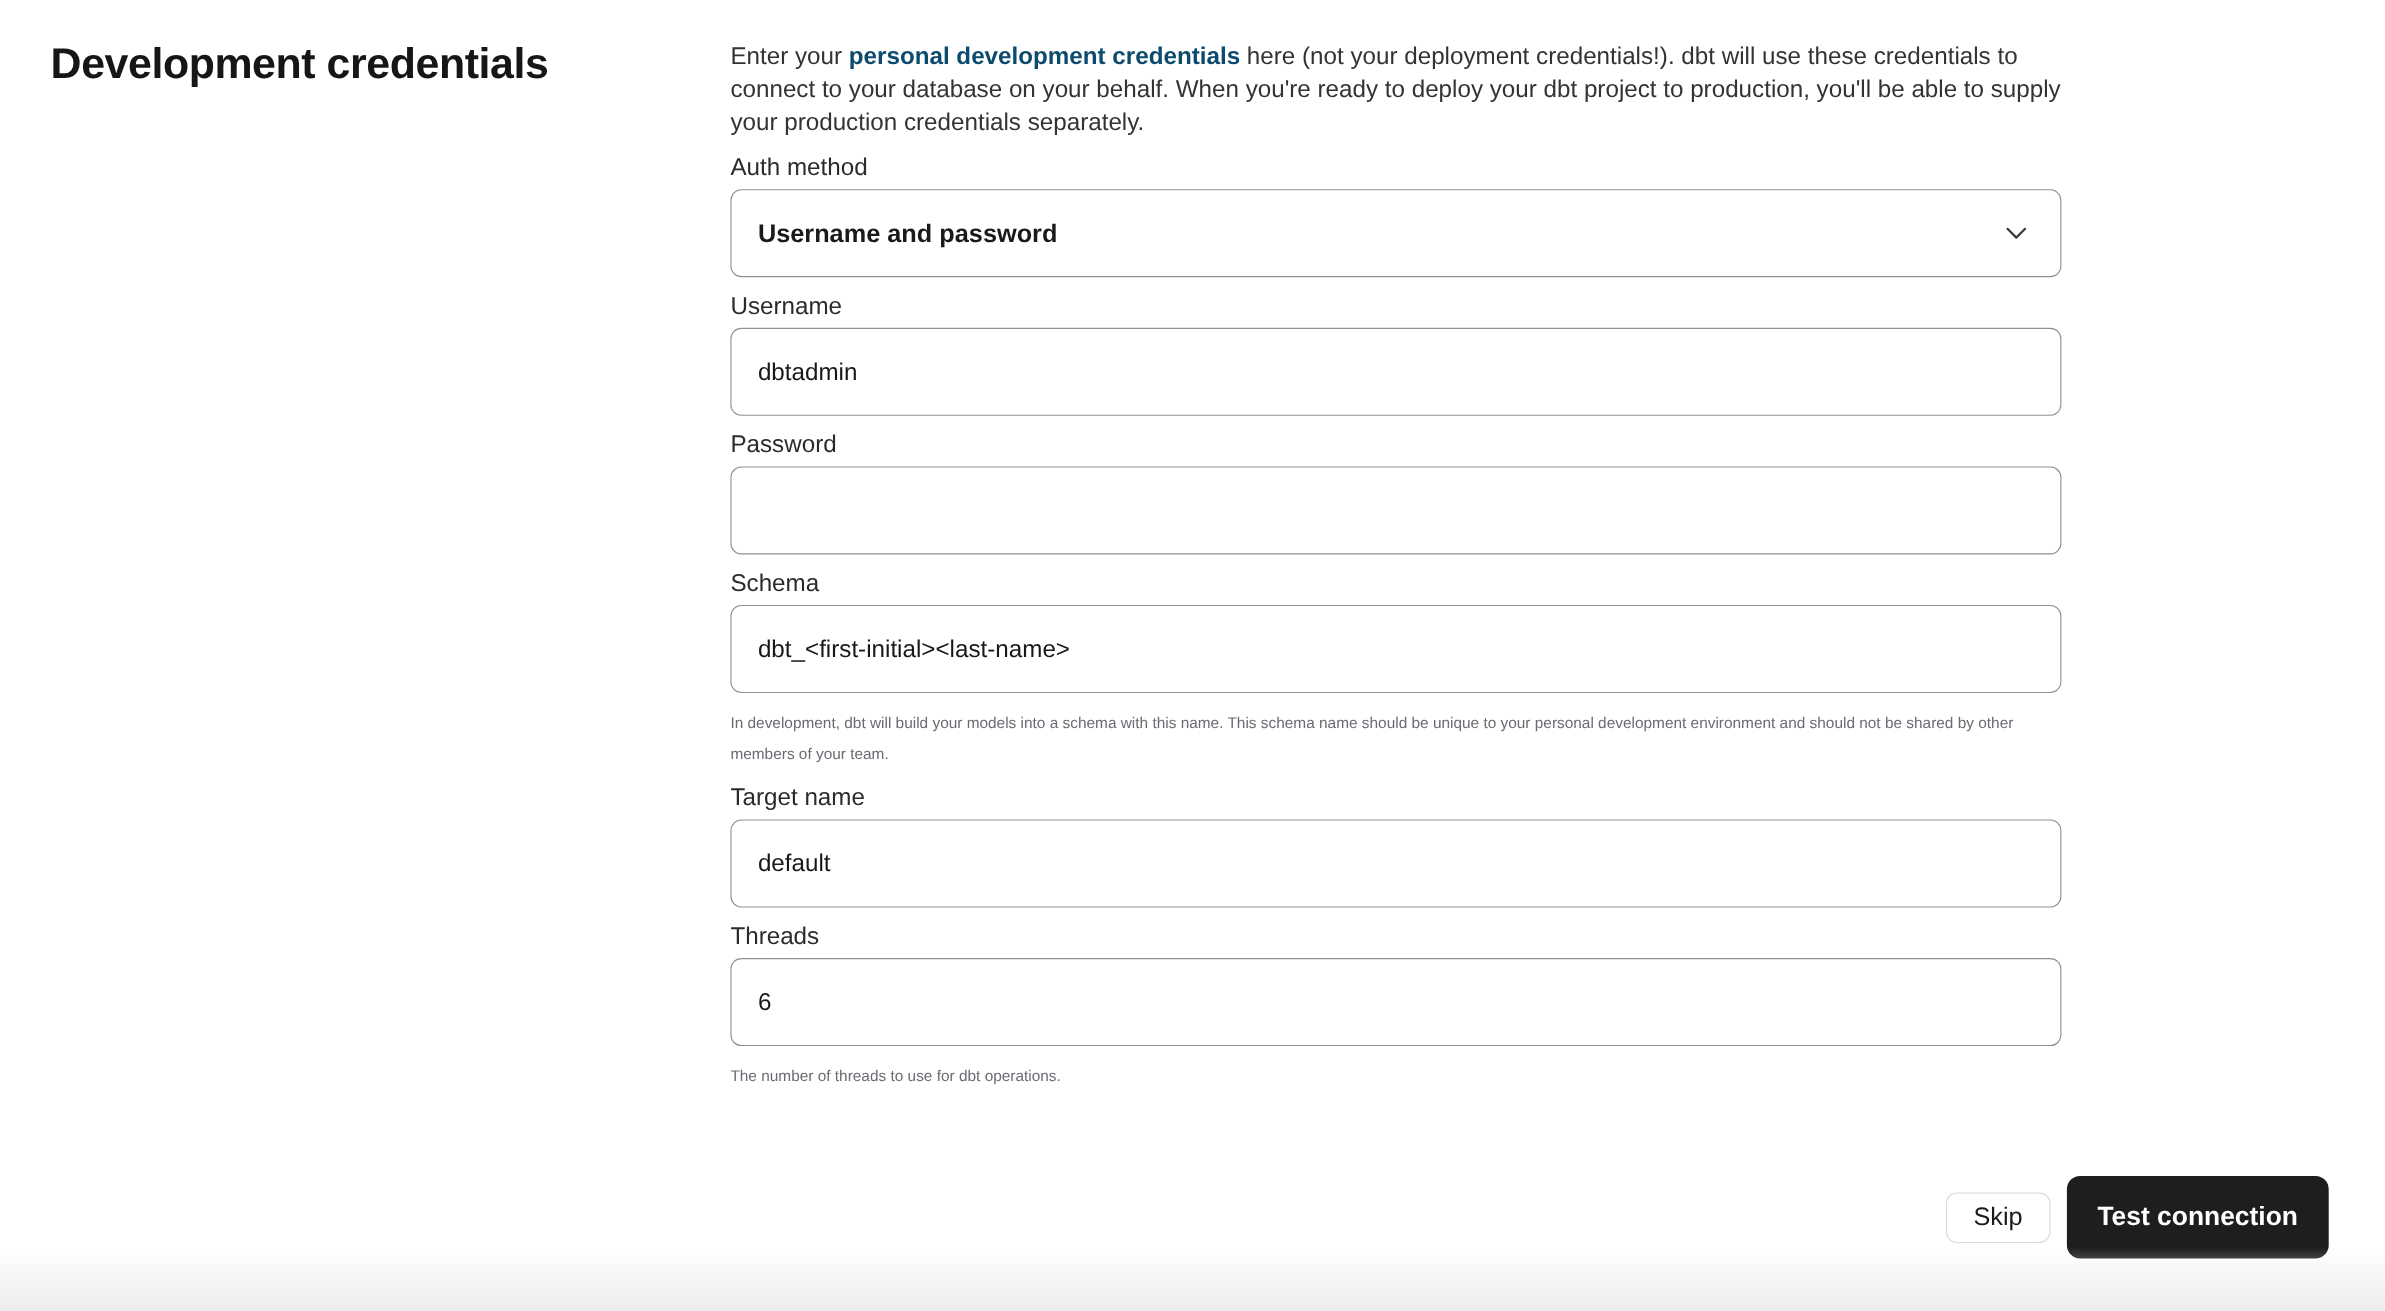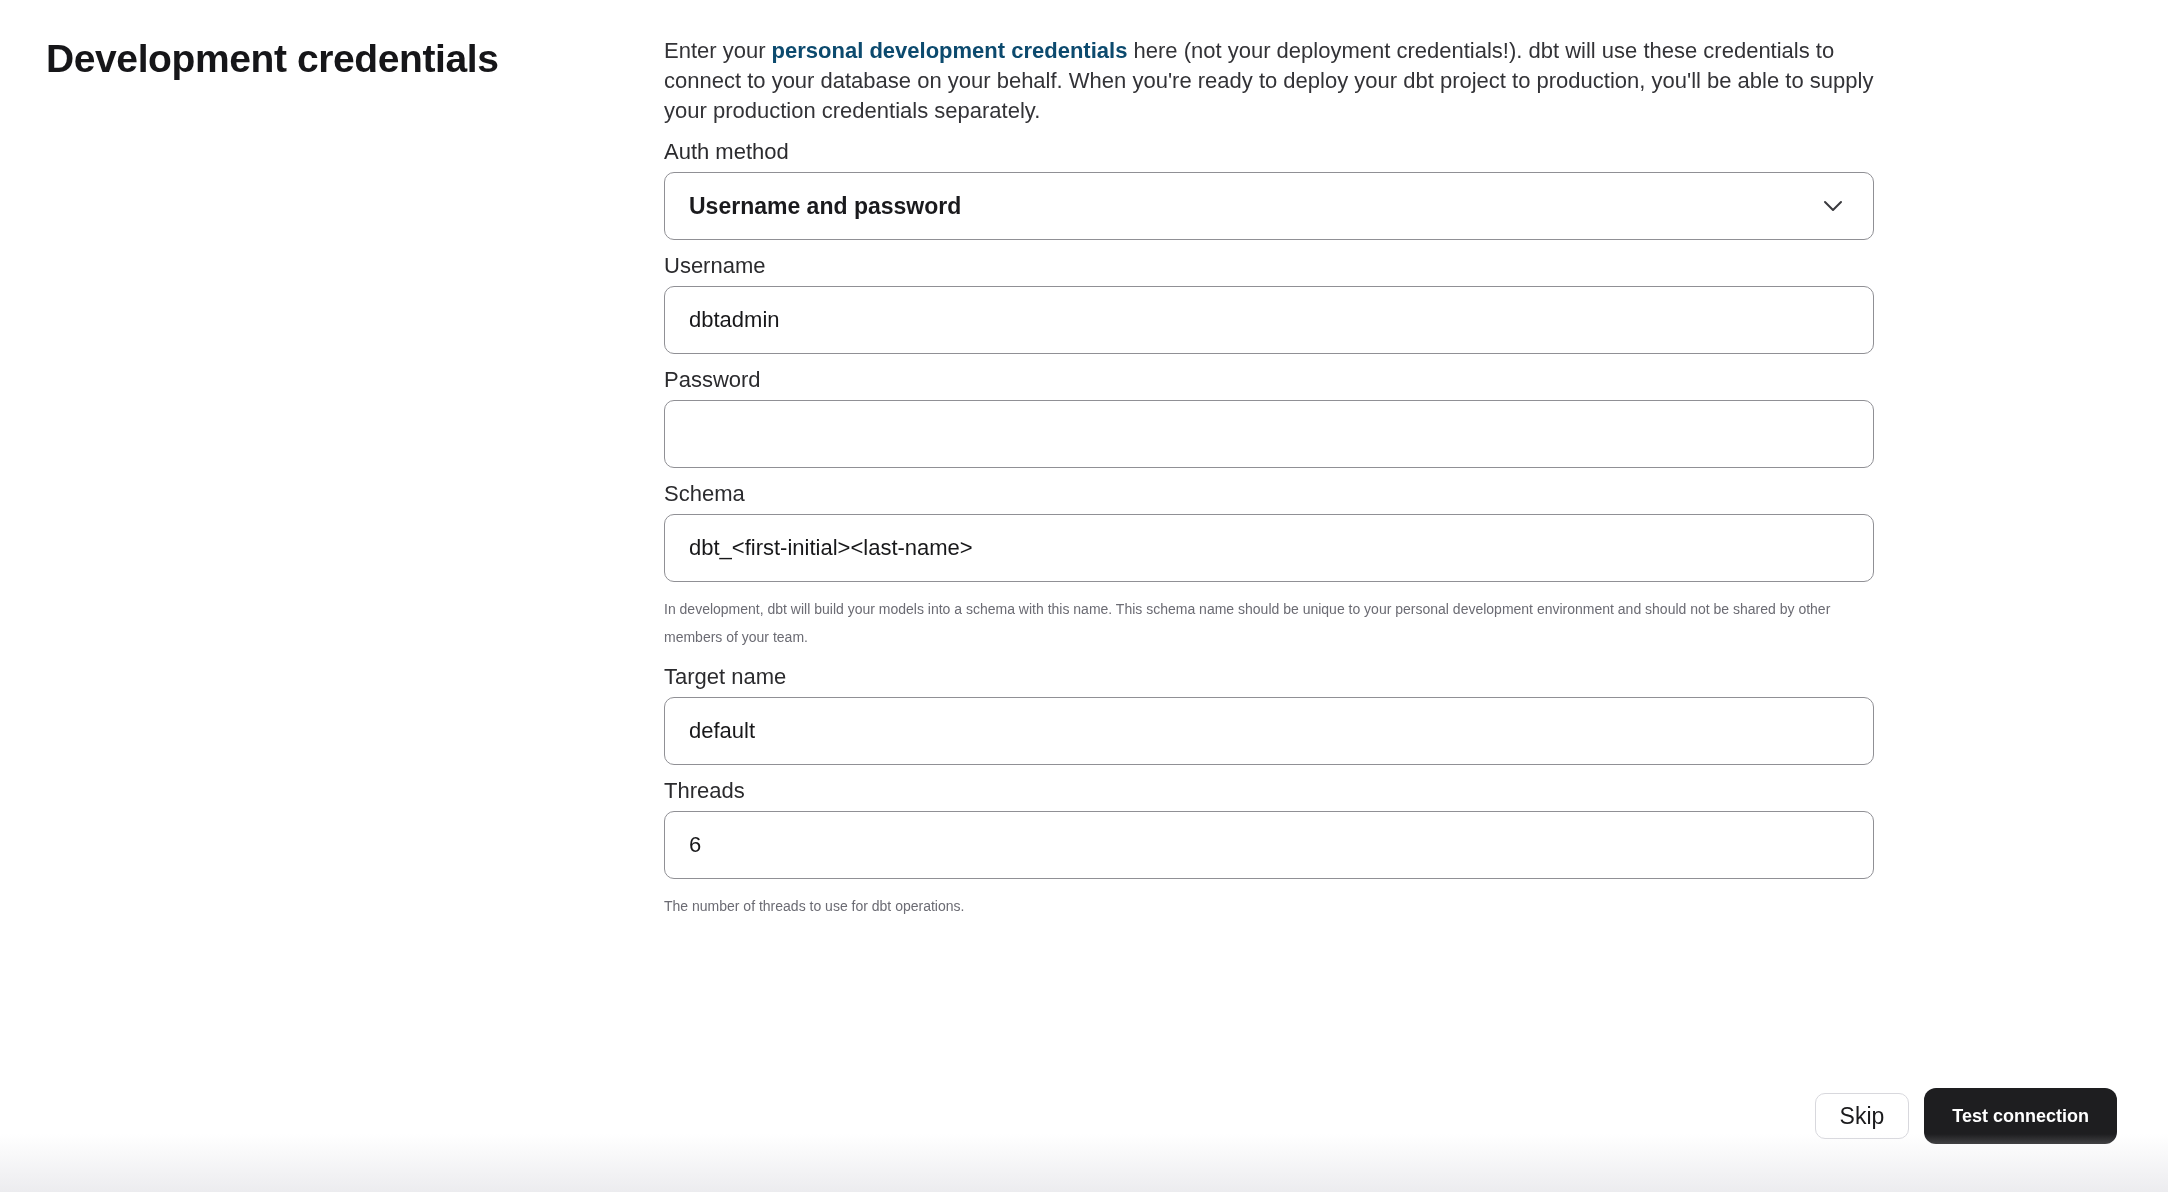--- a/index.html
+++ b/index.html
@@ -34,21 +34,21 @@
   .field-label {
     display: block;
     font-size: 22px;
     line-height: 27px;
     font-weight: 500;
     color: #2b2b2e;
   }
   .text-input, .select-box {
     margin-top: 7px;
     width: 100%;
-    height: 68px;
+    height: 80px;
     border: 1.5px solid #909095;
     border-radius: 10px;
     background: #ffffff;
     padding: 0 24px;
     font-family: "Liberation Sans", "DejaVu Sans", sans-serif;
     font-size: 22px;
     color: #18181a;
     outline: none;
   }
   .select-box {
@@ -82,23 +82,23 @@
     height: 46px;
     padding: 0 24px;
     font-size: 23px;
     font-weight: 500;
     color: #1a1a1c;
     background: #ffffff;
     border: 1.5px solid #d8d8dd;
     border-radius: 10px;
   }
   .btn-test {
-    height: 56px;
+    height: 75px;
     padding: 0 28px;
-    font-size: 18px;
+    font-size: 24px;
     font-weight: 700;
     color: #ffffff;
     background: #1e1e20;
     border: none;
     border-radius: 12px;
   }
   .bottom-fade {
     position: absolute;
     left: 0; right: 0; bottom: 0;
     height: 58px;

